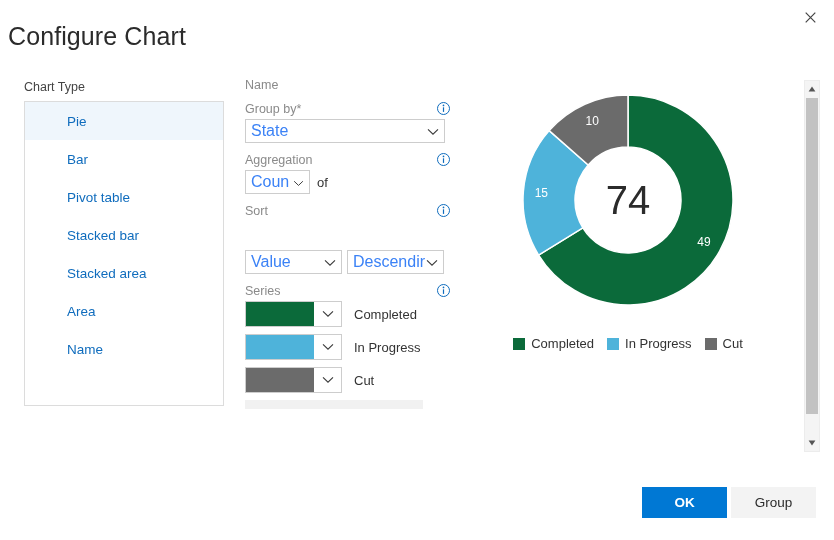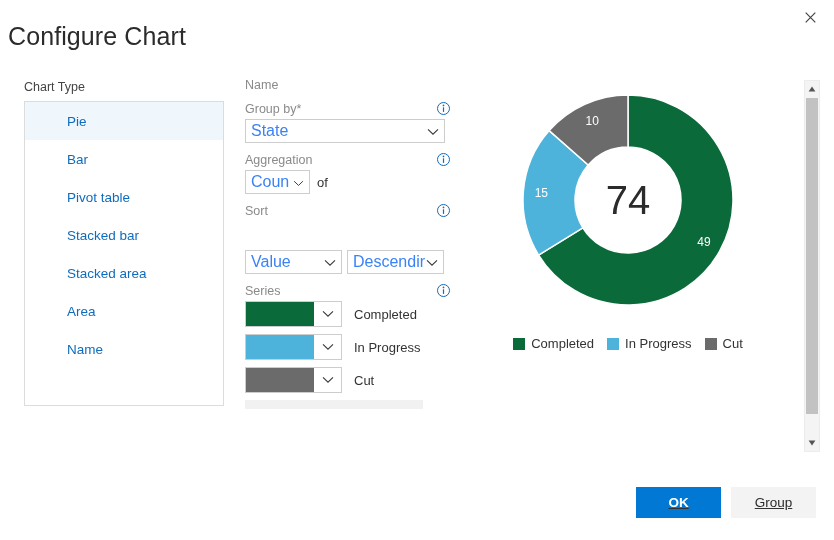--- a/index.html
+++ b/index.html
@@ -276,22 +276,21 @@
     left: 0;
     right: 0;
   }
 
   
   .footer {
     position: absolute;
     right: 18px;
     bottom: 22px;
     display: flex;
-    gap: 10px;
-    text-decoration: underline;
+    gap: 4px;
   }
   .btn {
     height: 31px;
     min-width: 85px;
     padding: 0 16px;
     border: none;
     font-size: 13.5px;
     font-family: "Liberation Sans", sans-serif;
     cursor: pointer;
     display: flex;

